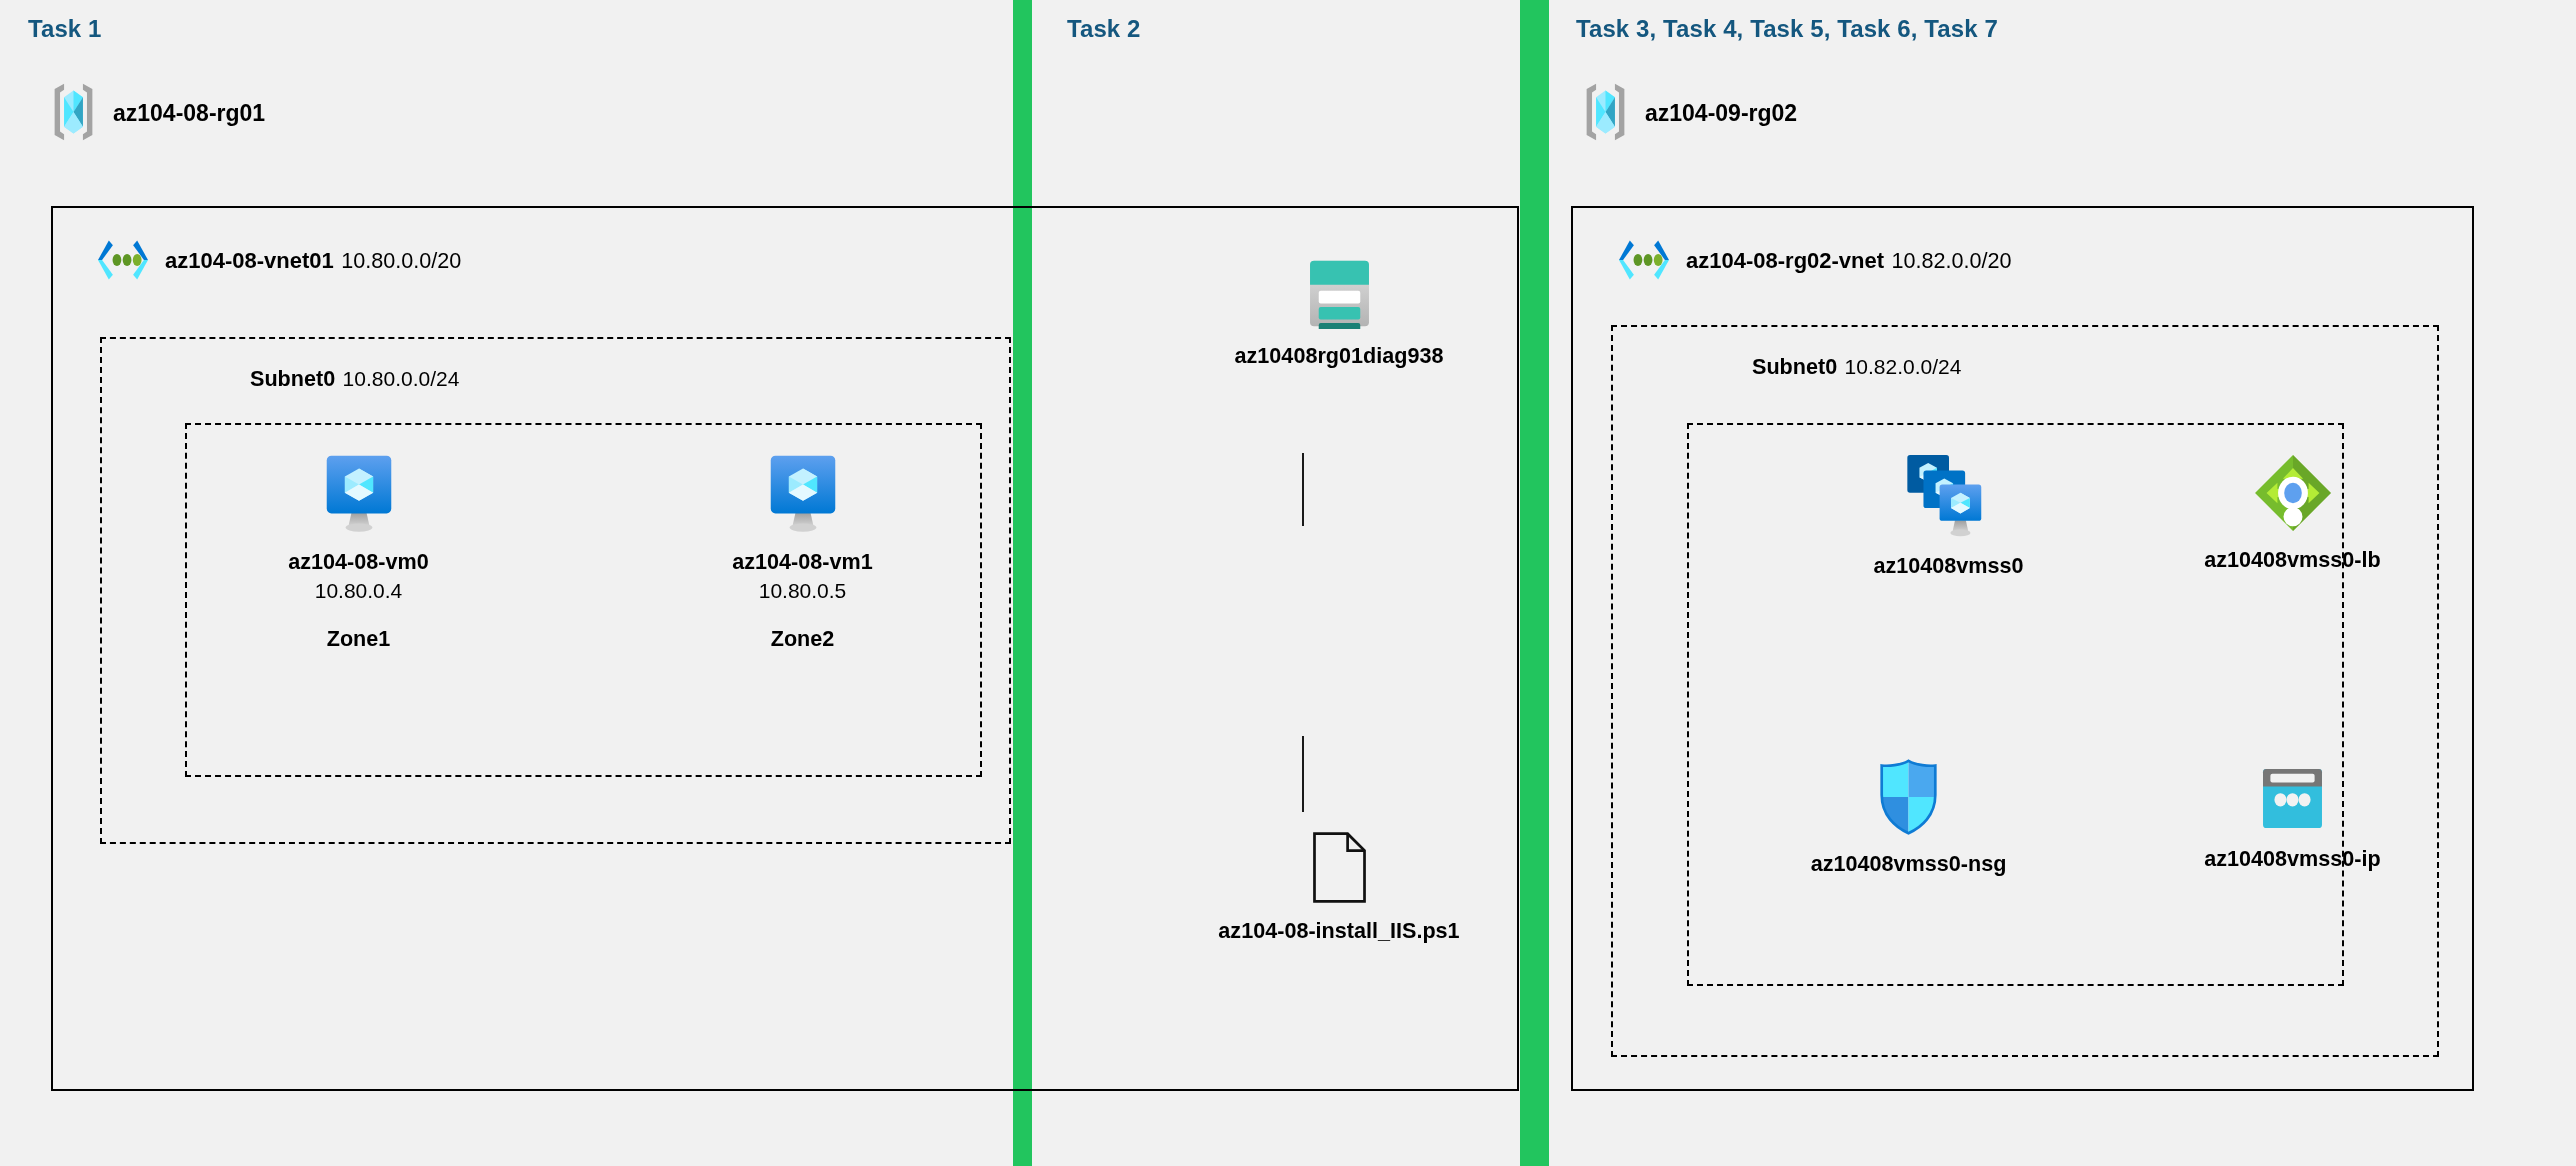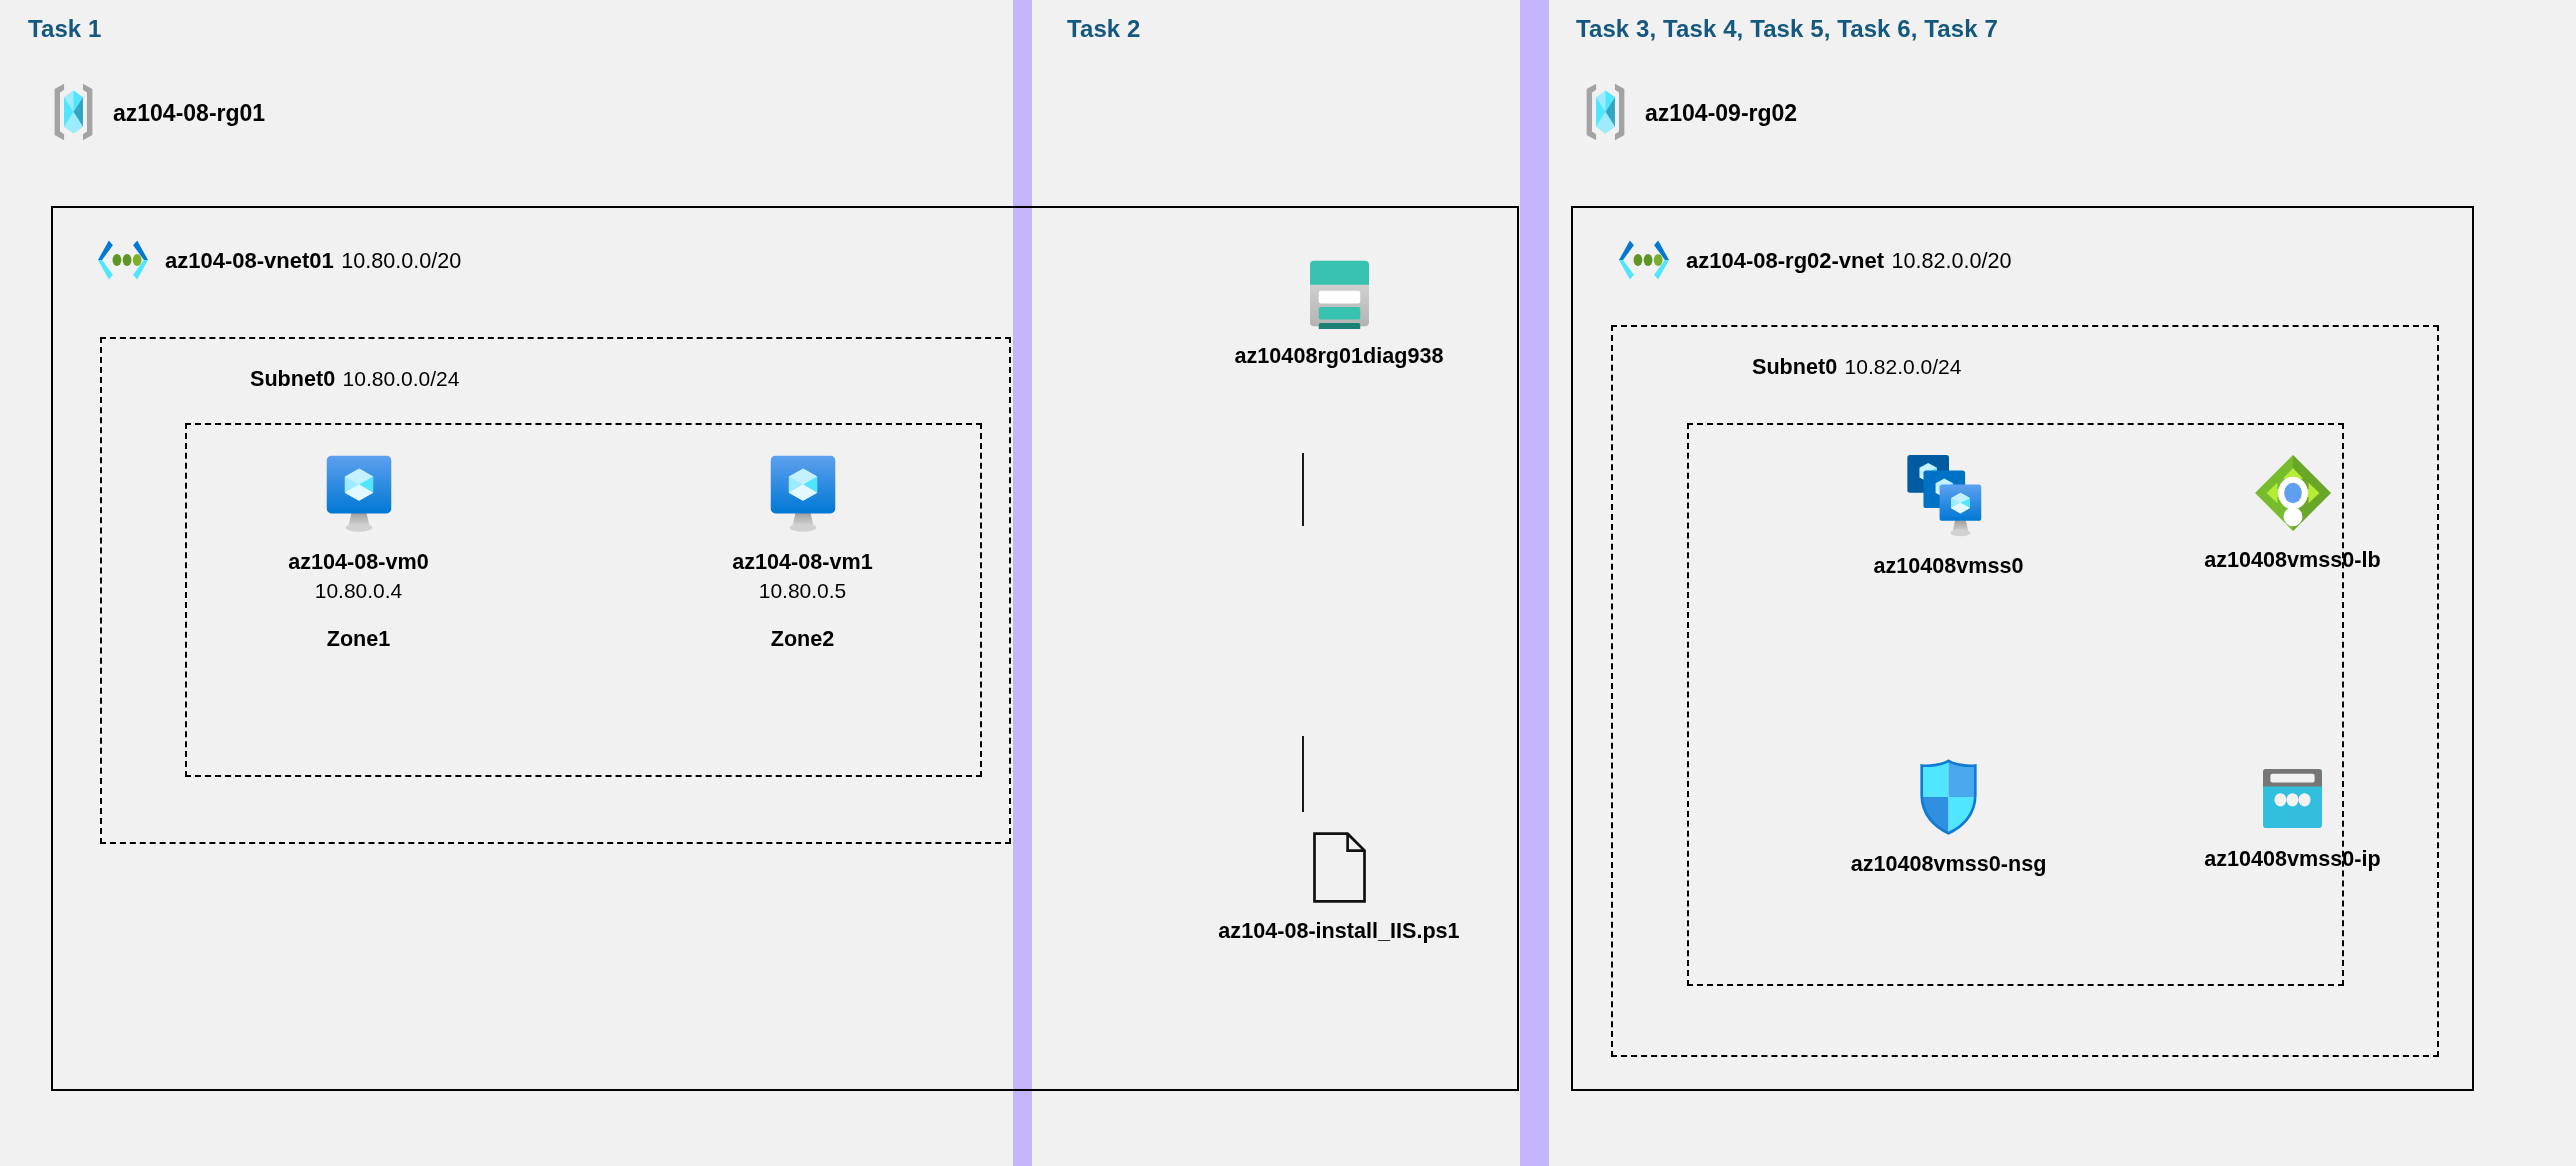--- a/index.html
+++ b/index.html
@@ -3,21 +3,21 @@
 <meta charset="utf-8">
 <title>Azure Lab Architecture Diagram</title>
 <style>
   * { box-sizing: border-box; margin: 0; padding: 0; }
   html, body {
     width: 2576px; height: 1166px;
     background: #ffffff;
     font-family: "Liberation Sans", sans-serif;
     overflow: hidden;
   }
-  #canvas { position: relative; width: 2576px; height: 1166px; background: #c4b5fd; }
+  #canvas { position: relative; width: 2576px; height: 1166px; background: #22c55e; }
 
   
   .panel { position: absolute; background: #f1f1f1; }
   #panel-task1 { left: 0px;    top: 0px; width: 1013px; height: 1166px; }
   #panel-task2 { left: 1032px; top: 0px; width: 488px;  height: 1166px; }
   #panel-task3 { left: 1549px; top: 0px; width: 1027px; height: 1166px; }
 
   .task-header {
     position: absolute;
     color: #14577f;
@@ -70,21 +70,21 @@
   .node-sub  { font-size: 21px; font-weight: normal; color: #000; white-space: nowrap; text-align: center; margin-top: 4px; }
   .node-zone { font-size: 21.6px; font-weight: bold; color: #000; white-space: nowrap; text-align: center; margin-top: 23px; }
 
   #node-vm0   { left: 271px;  top: 453px; width: 175px; }
   #node-vm1   { left: 715px; top: 453px; width: 175px; }
   #node-stg   { left: 1150px; top: 258px; width: 378px; }
   #node-blob  { left: 1150px; top: 543px; width: 378px; }
   #node-file  { left: 1150px; top: 831px; width: 378px; }
   #node-vmss  { left: 1807px; top: 453px; width: 283px; }
   #node-lb    { left: 2151px; top: 453px; width: 283px; }
-  #node-nsg   { left: 1807px; top: 757px; width: 283px; }
+  #node-nsg   { left: 1767px; top: 757px; width: 283px; }
   #node-ip    { left: 2151px; top: 765px; width: 283px; }
 
   .node-icon { display: block; }
   .node-label-wrap { margin-top: 12px; display: flex; flex-direction: column; align-items: center; }
 
   
   .connector { position: absolute; width: 2px; background: #1a1a1a; }
   #conn-stg-blob  { left: 1302px; top: 453px; height: 73px; }
   #conn-blob-file { left: 1302px; top: 736px; height: 76px; }
 </style>

